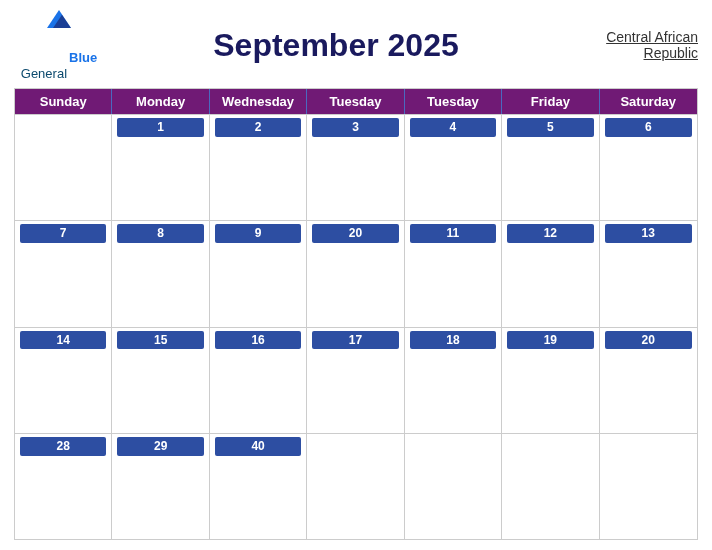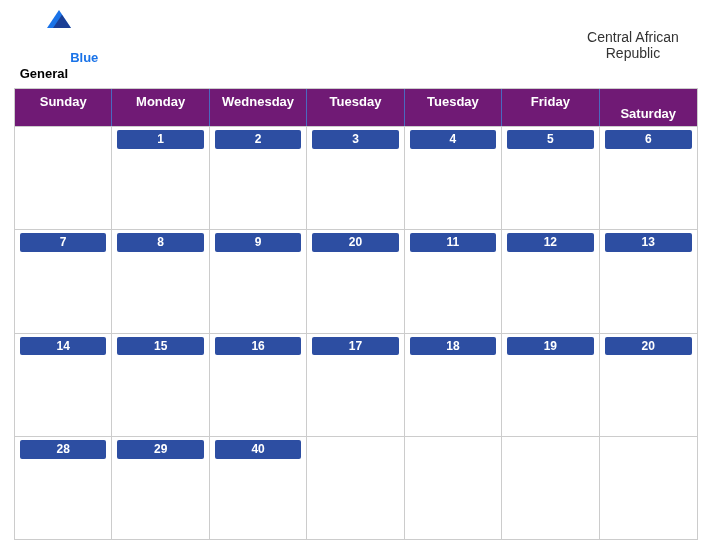--- a/index.html
+++ b/index.html
@@ -24,22 +24,22 @@
       margin-bottom: 8px;
     }
     .logo-area {
       display: flex;
       flex-direction: column;
       align-items: center;
       width: 90px;
     }
     .logo-text-general {
       font-size: 13px;
-      color: #000000;
-      font-weight: bold;
+      color: #0c4a6e;
+      font-weight: normal;
       line-height: 1;
       margin-top: 38px;
     }
     .logo-text-blue {
       font-size: 13px;
       color: #1a73e8;
       font-weight: bold;
       line-height: 1;
       margin-top: 6px;
     }
@@ -57,21 +57,22 @@
       font-size: 32px;
       font-weight: bold;
       color: #1a1a5e;
       text-align: center;
       flex: 1;
     }
     .country-label {
       font-size: 14px;
       color: #333;
       width: 130px;
-      text-align: center;
+      text-align: right;
+      text-decoration: underline;
     }
     .calendar {
       flex: 1;
       display: flex;
       flex-direction: column;
       border: 1.5px solid #ccc;
     }
     .cal-header-row {
       display: grid;
       grid-template-columns: repeat(7, 1fr);
@@ -80,21 +81,20 @@
     .cal-header-cell {
       color: #fff;
       text-align: center;
       font-size: 13px;
       font-weight: bold;
       padding: 5px 2px;
       border-right: 1px solid #4a6abf;
     }
     .cal-header-cell:last-child {
       border-right: none;
-      margin-top: 12px;
     }
     .cal-body {
       flex: 1;
       display: flex;
       flex-direction: column;
     }
     .cal-week {
       display: grid;
       grid-template-columns: repeat(7, 1fr);
       flex: 1;
@@ -135,20 +135,21 @@
     <div class="logo-area">
       <svg class="logo-icon" viewBox="0 0 40 30" xmlns="http://www.w3.org/2000/svg">
         <polygon points="0,30 20,0 40,30" fill="#1a73e8"></polygon>
         <polygon points="10,30 25,8 40,30" fill="#1a1a5e" opacity="0.6"></polygon>
       </svg>
       <div class="logo-row">
         <span class="logo-text-general">General</span>
         <span class="logo-text-blue">Blue</span>
       </div>
     </div>
+    <div class="month-title">September 2025</div>
     <div class="country-label">Central African Republic</div>
   </div>
 
   <div class="calendar">
     <div class="cal-header-row">
     <div class="cal-header-cell">Sunday</div>
         <div class="cal-header-cell">Monday</div>
         <div class="cal-header-cell">Wednesday</div>
         <div class="cal-header-cell">Tuesday</div>
         <div class="cal-header-cell">Tuesday</div>

